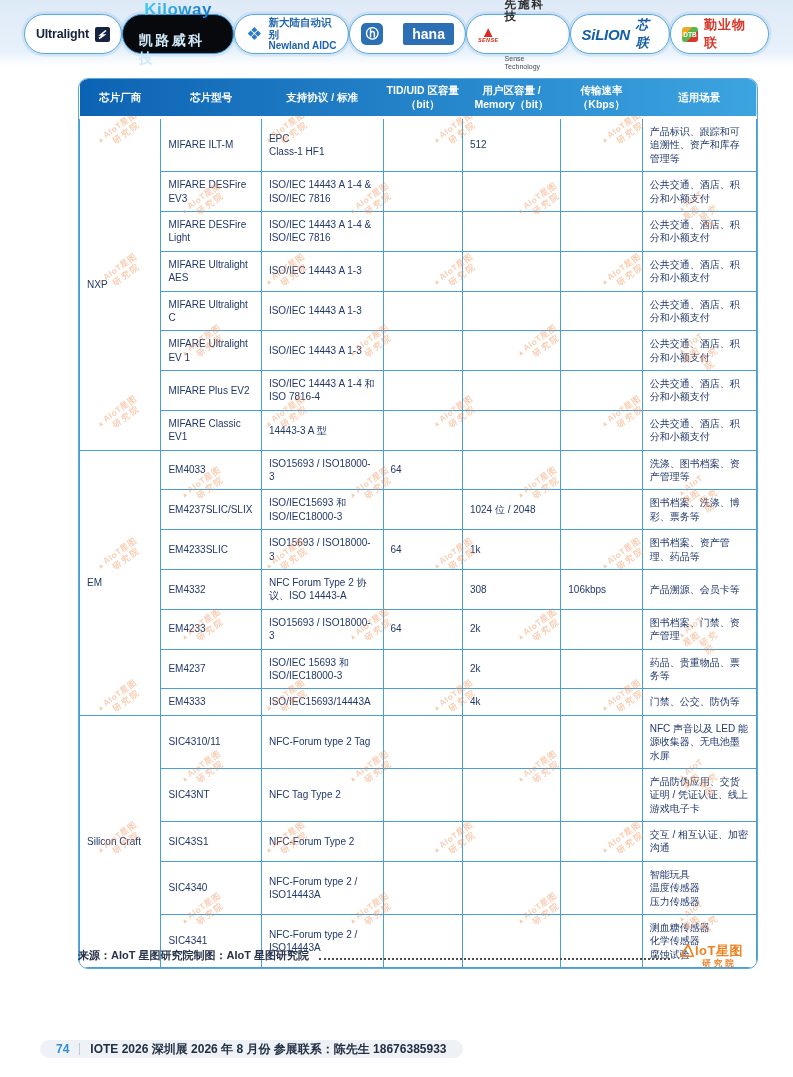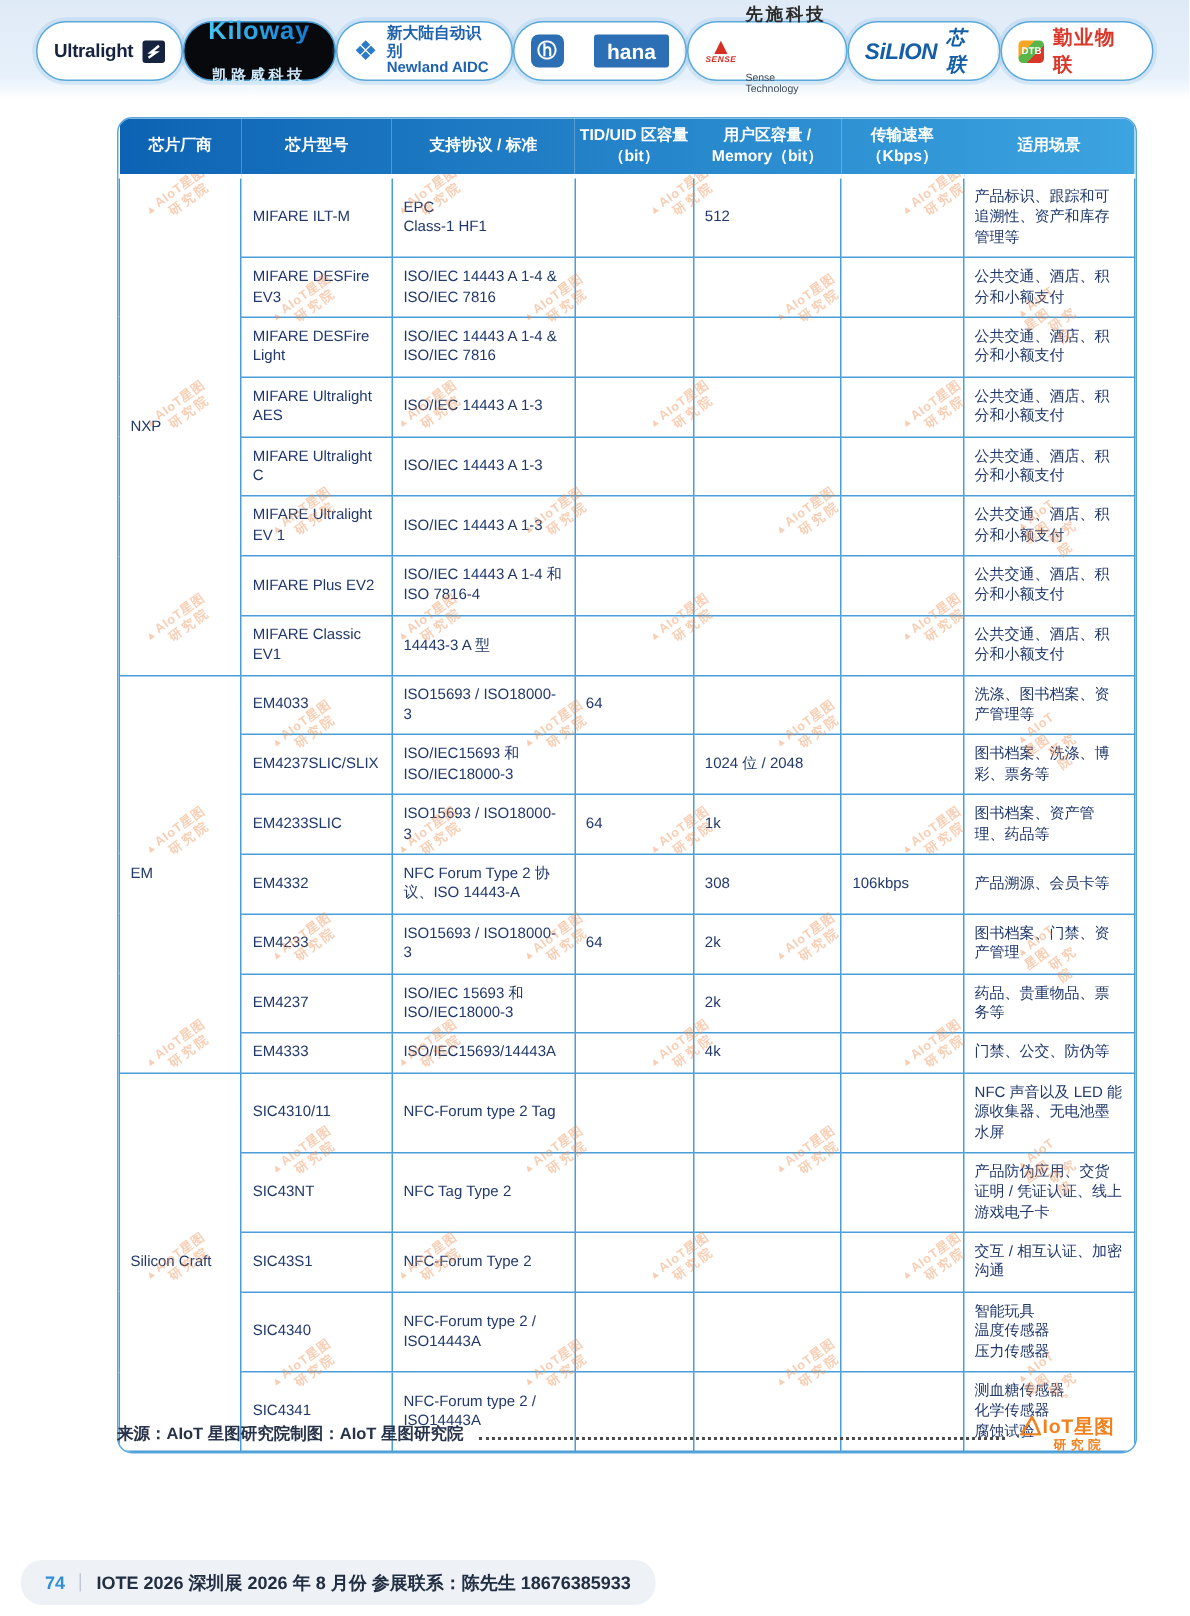--- a/index.html
+++ b/index.html
@@ -25,21 +25,21 @@
     box-sizing:border-box;
   }
   .cp-text{font-size:12.5px;font-weight:700;color:#16233f;letter-spacing:-.2px;}
   .cp-icon{width:15px;height:15px;background:#16233f;border-radius:2px;display:flex;align-items:center;justify-content:center;}
   .pill-kiloway{background:#07090d;flex-direction:column;gap:0;padding:2px 16px;border-color:#3f9ad2;}
   .kiloway-main{
     font-size:17px;font-weight:800;letter-spacing:.5px;line-height:1;
     background:linear-gradient(90deg,#45c8f2,#1479d0);
     -webkit-background-clip:text;background-clip:text;color:transparent;
   }
-  .kiloway-sub{font-size:10px;color:#cfe9f8;letter-spacing:2.5px;font-weight:700;margin-top:14px;}
+  .kiloway-sub{font-size:14px;color:#cfe9f8;letter-spacing:2.5px;font-weight:700;margin-top:14px;}
   .nl-icon{font-size:18px;color:#2b7cc4;line-height:1;}
   .nl-text{display:flex;flex-direction:column;line-height:1.15;}
   .nl-line1{font-size:10.5px;font-weight:800;color:#1f63ae;}
   .nl-line2{font-size:10px;font-weight:700;color:#1f63ae;}
   .hana-icon{width:22px;height:22px;border-radius:5px;background:#2d6fb4;color:#fff;
     display:flex;align-items:center;justify-content:center;font-size:13px;font-weight:700;}
   .hana-box{background:#2d6fb4;color:#fff;font-weight:700;font-size:14px;padding:3px 9px;border-radius:2px;margin-left:14px;}
   .sense-mark{display:flex;flex-direction:column;align-items:center;line-height:.8;}
   .sense-tri{color:#d62e22;font-size:15px;line-height:.8;}
   .sense-word{font-size:5.5px;font-weight:800;font-style:italic;color:#d62e22;letter-spacing:.4px;}
@@ -91,21 +91,21 @@
   .source-text{font-size:11px;font-weight:700;color:#28334a;white-space:nowrap;}
   .maker-text{}
   .dotted{flex:1;border-bottom:2px dotted #4c4c4c;height:1px;margin:6px 10px 0 10px;}
   .brand{display:flex;flex-direction:column;align-items:center;color:#f0811f;}
   .brand-top{display:flex;align-items:flex-end;gap:1px;}
   .brand-name{font-size:13px;font-weight:800;letter-spacing:.5px;line-height:1;}
   .brand-sub{font-size:8.5px;font-weight:700;letter-spacing:3px;margin:2px 0 0 16px;line-height:1;}
 
   
   .page-footer{
-    position:absolute;left:14px;top:1040px;height:30px;
+    position:absolute;left:40px;top:1040px;height:18px;
     background:#eef1f5;border-radius:14px;
     display:inline-flex;align-items:center;gap:10px;padding:0 16px;
   }
   .page-num{color:#2e8fd8;font-weight:700;font-size:12px;}
   .footer-divider{width:1px;height:12px;background:#c3c9d4;}
   .footer-text{color:#222f43;font-weight:700;font-size:12px;white-space:nowrap;}
 </style>
 </head>
 <body>
 

